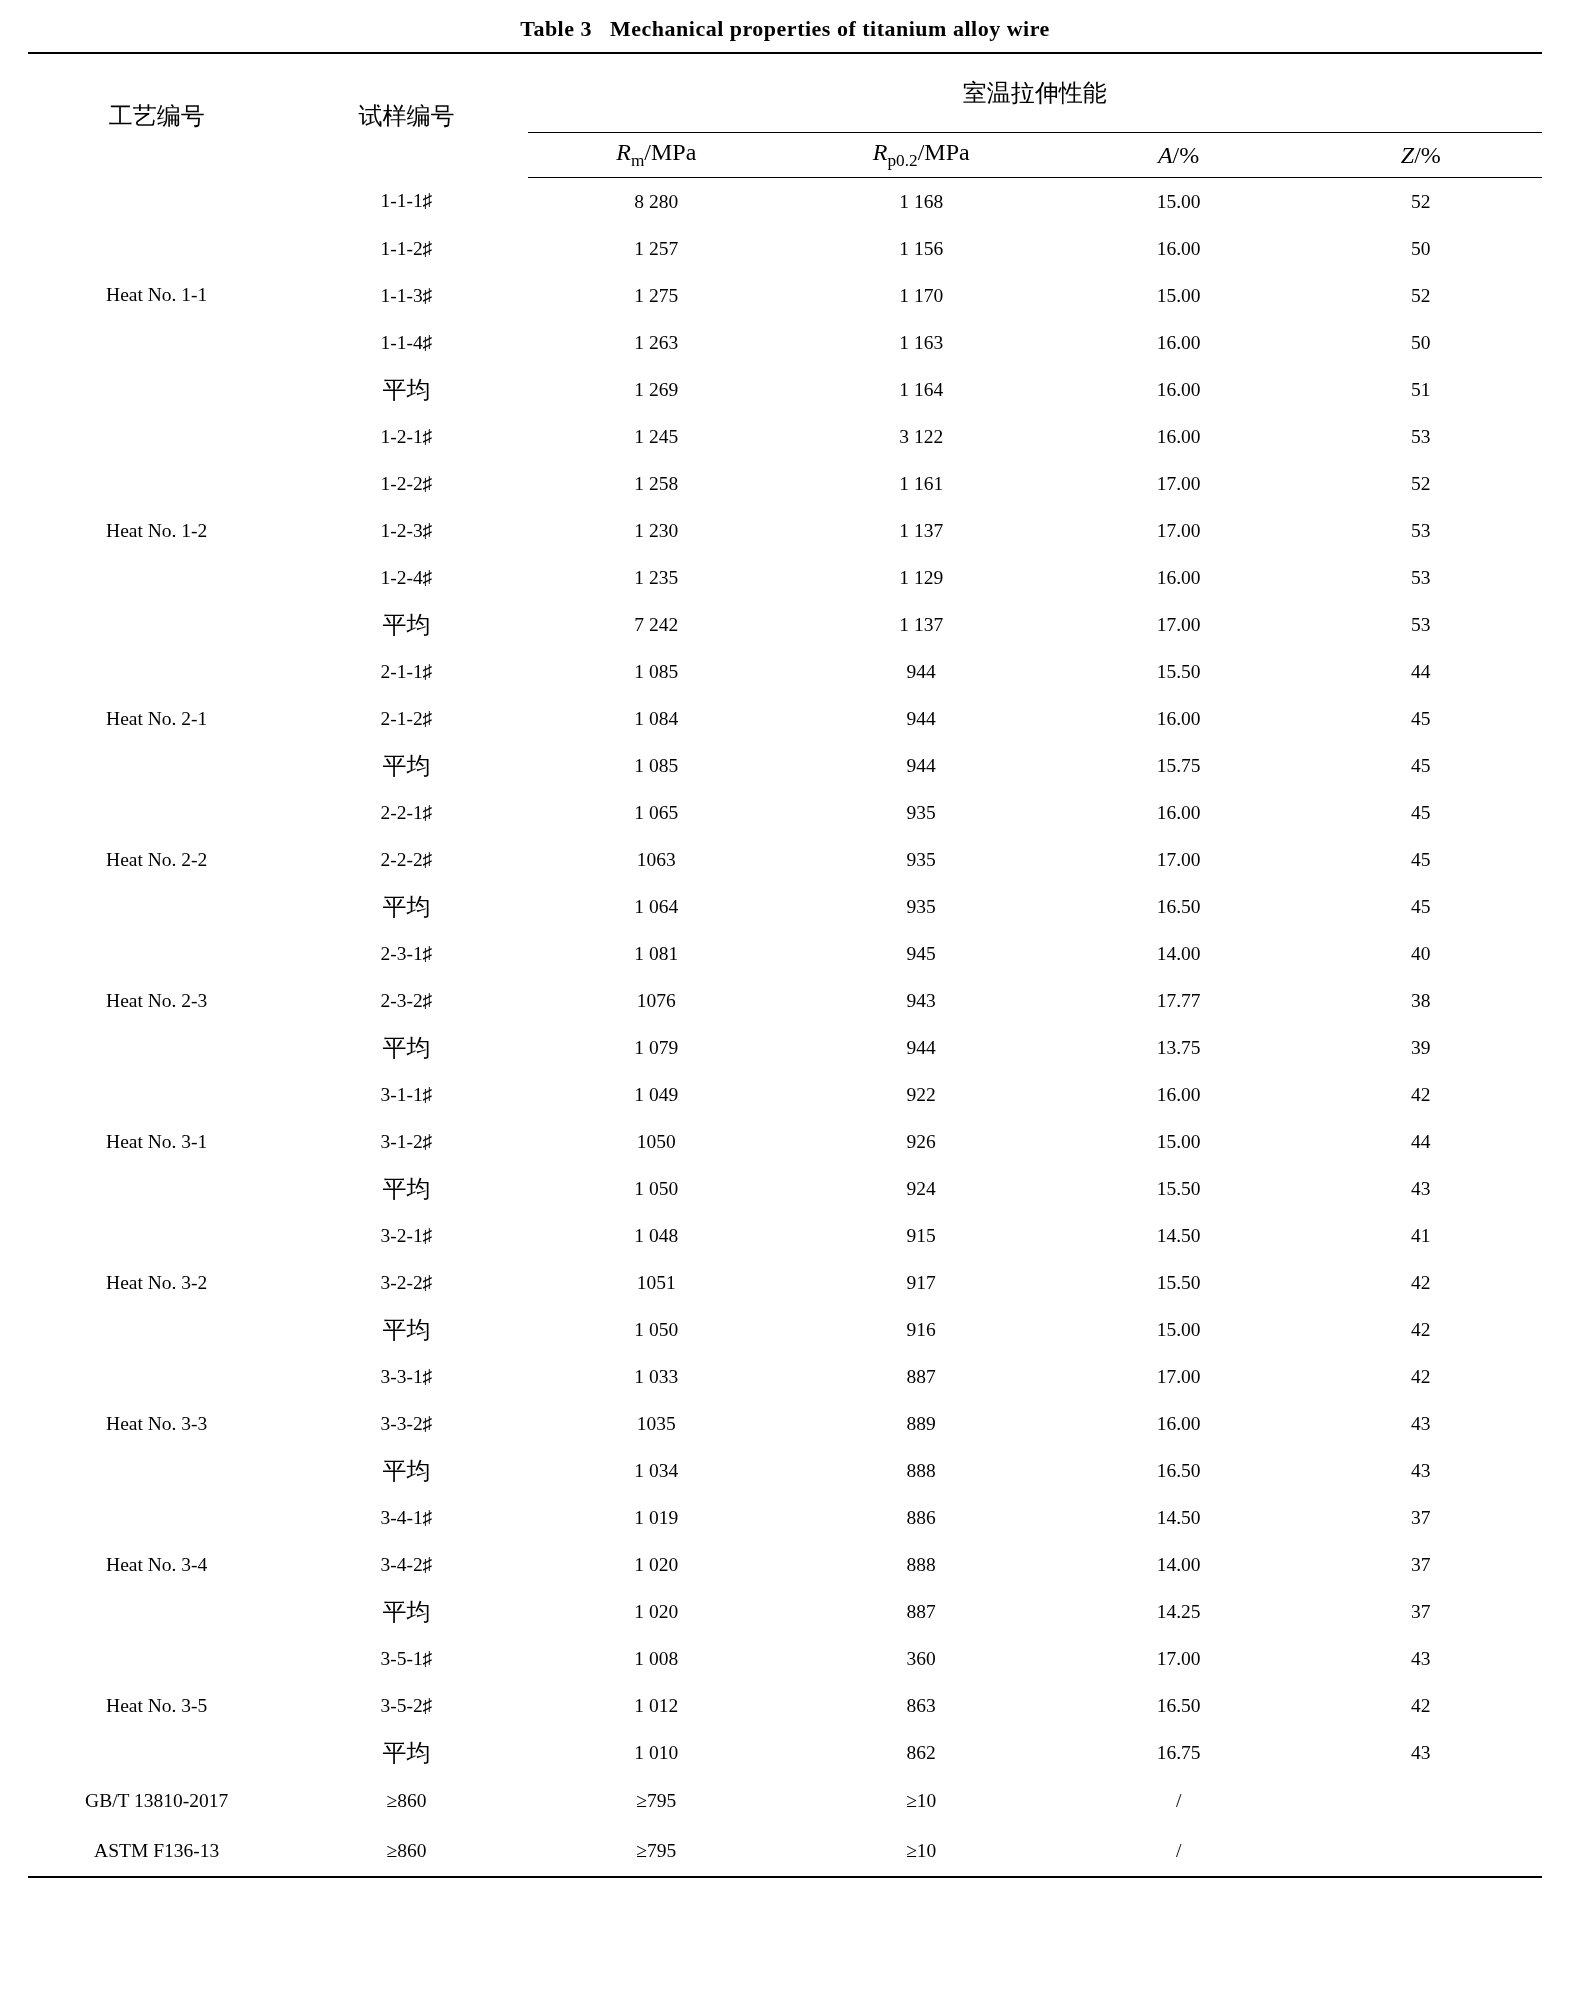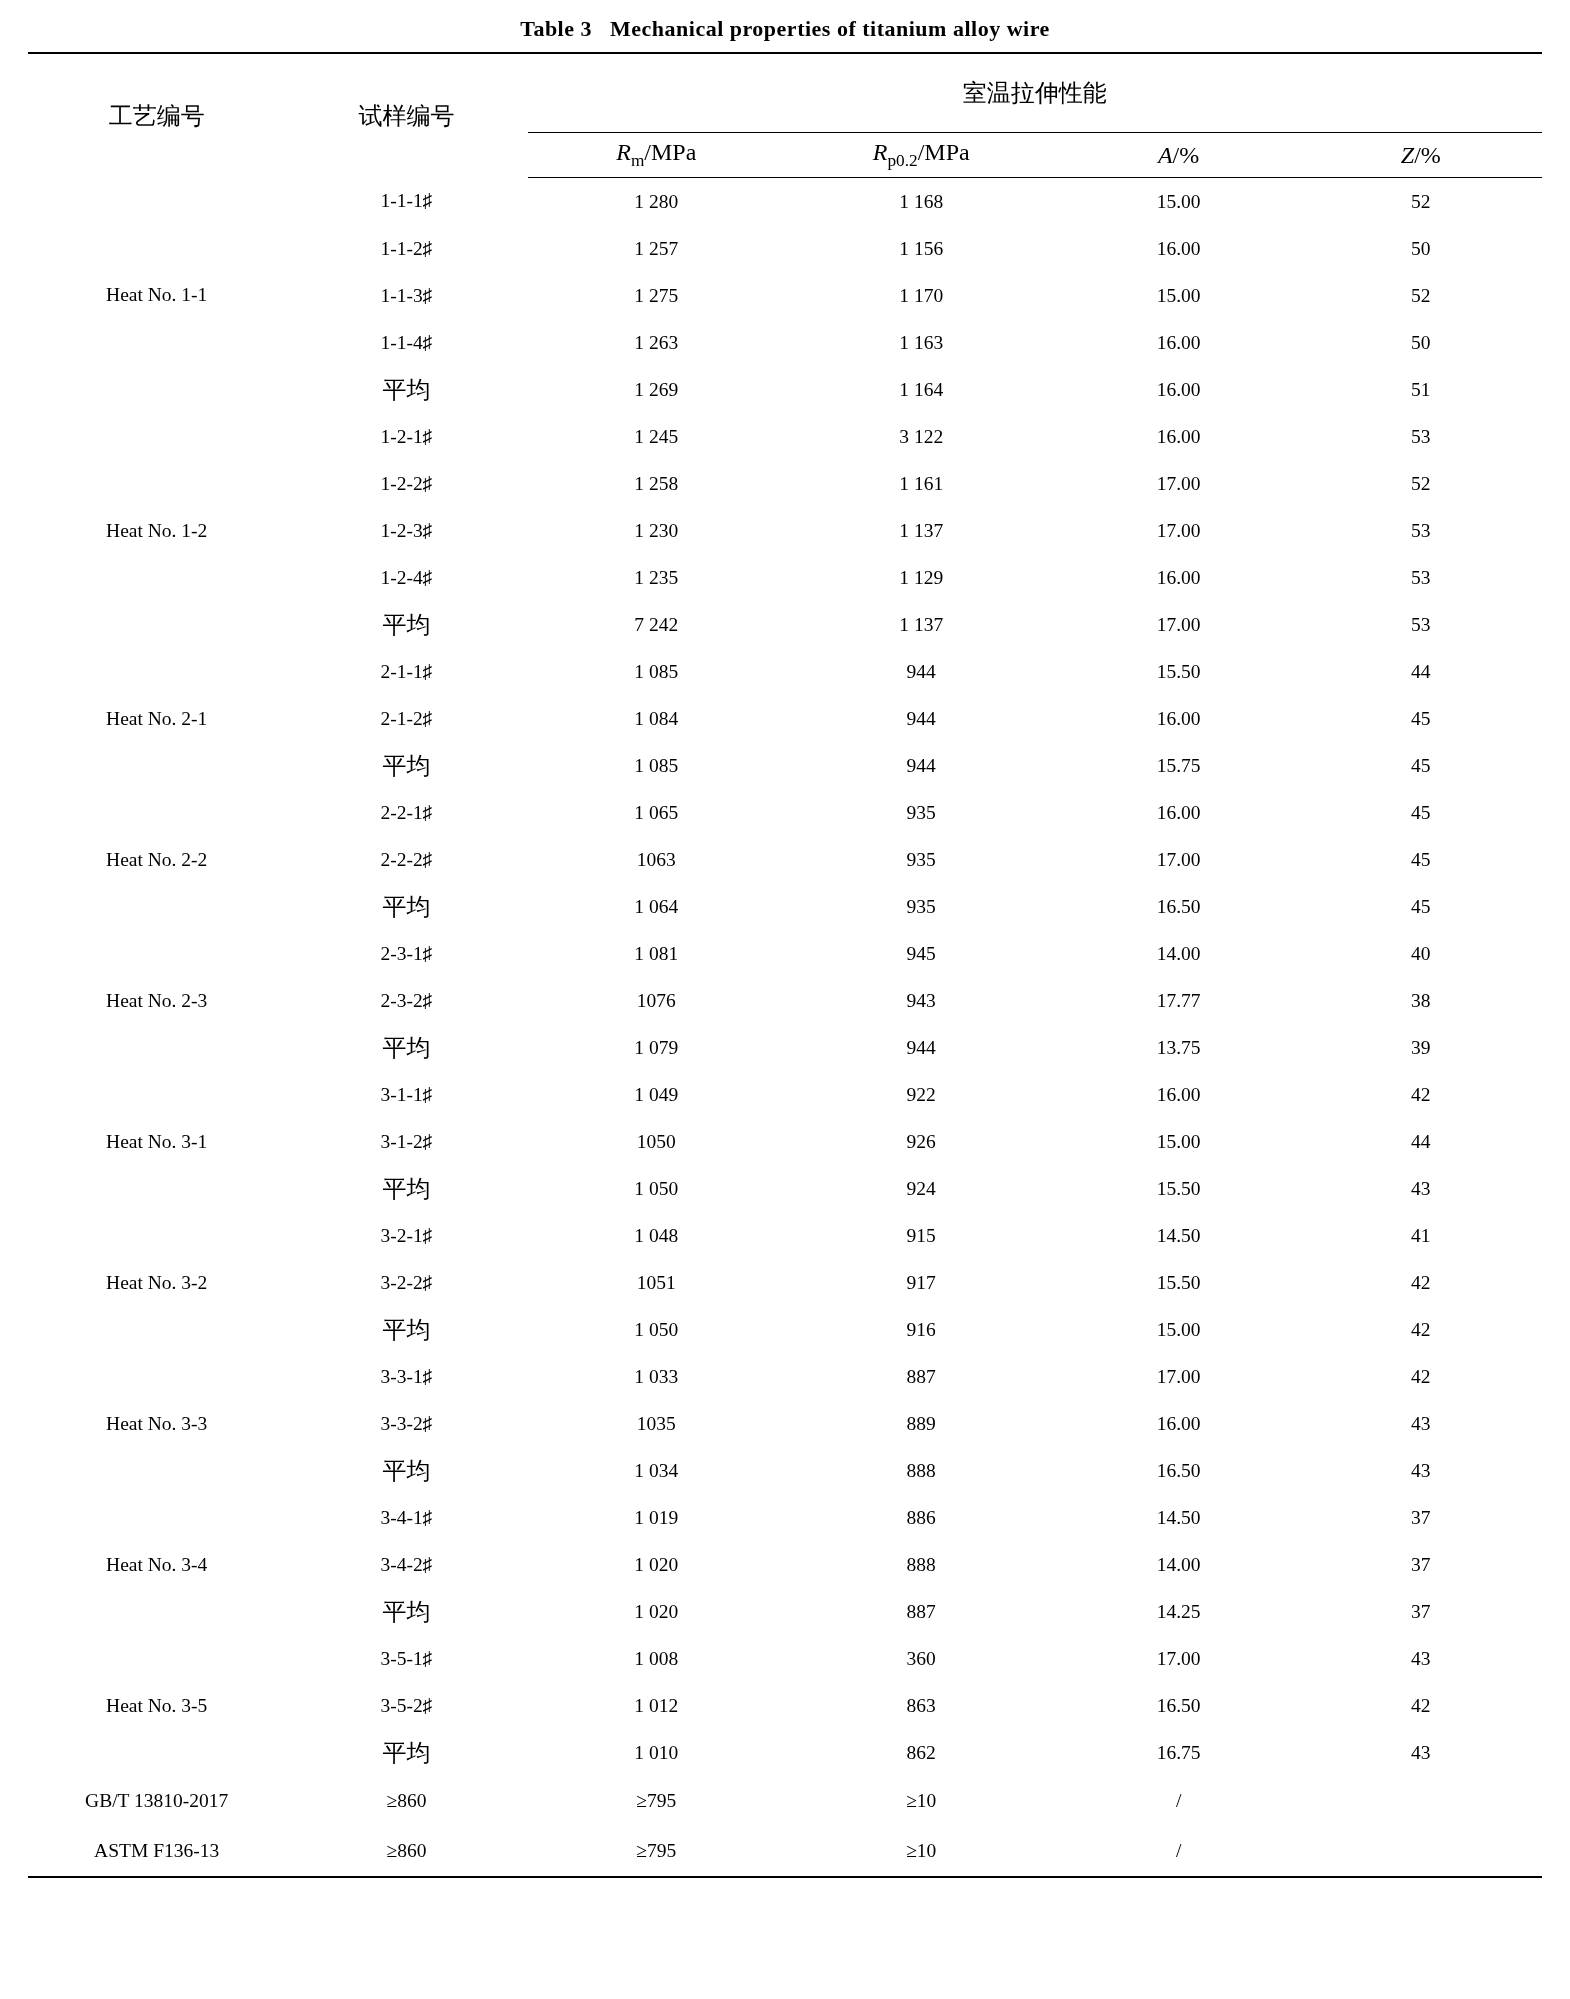--- a/index.html
+++ b/index.html
@@ -107,21 +107,21 @@
         </tr>
         <tr class="sub-hdr-row rule-head-bottom">
           <td><span class="nowrap"><span class="ital">R</span><span class="sub">m</span>/MPa</span></td>
           <td><span class="nowrap"><span class="ital">R</span><span class="sub">p0.2</span>/MPa</span></td>
           <td><span class="nowrap"><span class="ital">A</span>/%</span></td>
           <td><span class="nowrap"><span class="ital">Z</span>/%</span></td>
         </tr>
         <tr class="body-row">
           <td rowspan="5">Heat No. 1-1</td>
           <td>1-1-1♯</td>
-          <td>1 280</td>
+          <td>8 280</td>
           <td>1 168</td>
           <td>15.00</td>
           <td>52</td>
         </tr>
         <tr class="body-row">
           <td>1-1-2♯</td>
           <td>1 257</td>
           <td>1 156</td>
           <td>16.00</td>
           <td>50</td>

